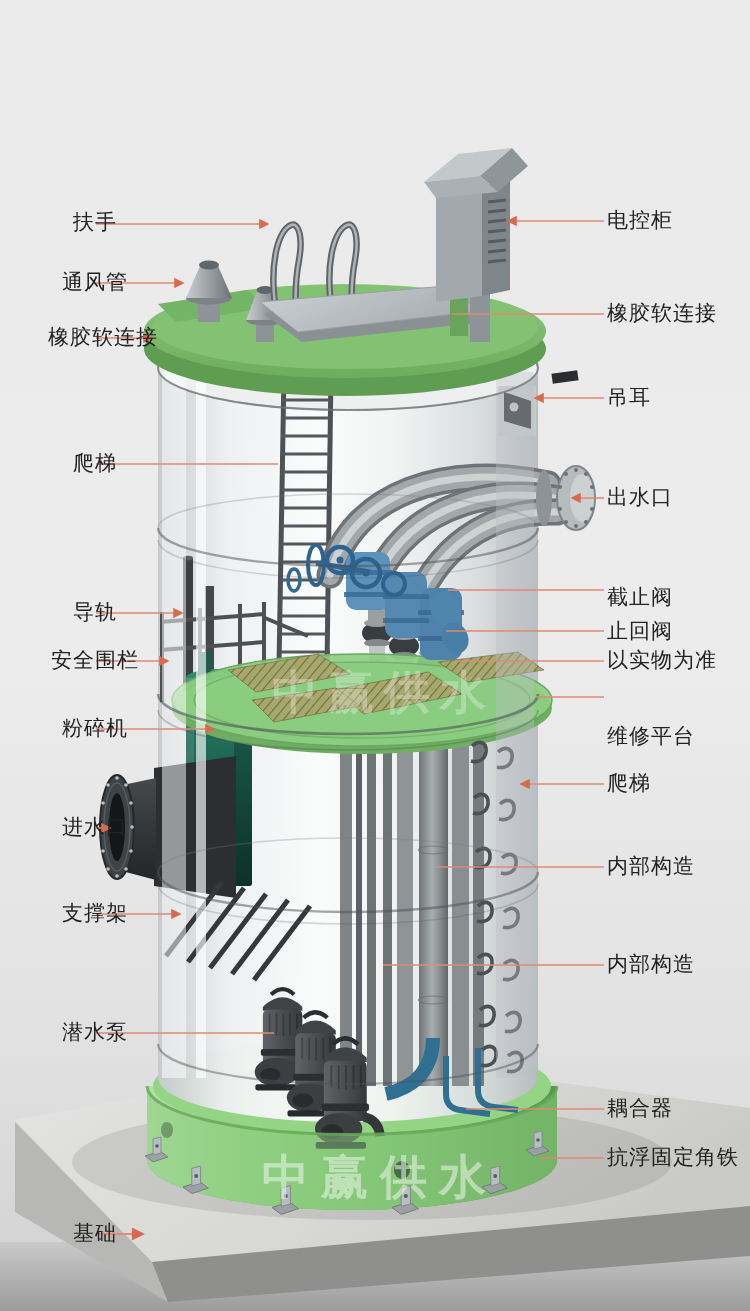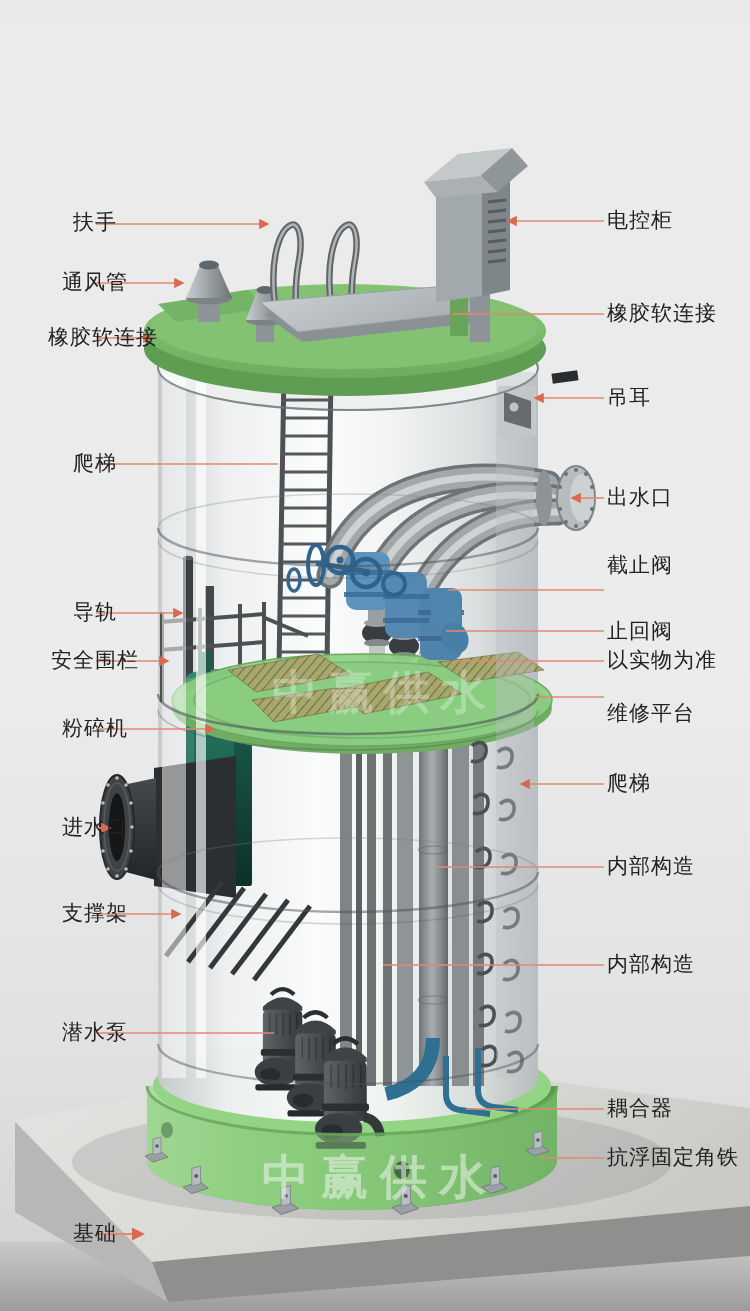--- a/index.html
+++ b/index.html
@@ -436,21 +436,21 @@
 <div class="lbl lbl-l" style="top:715px">粉碎机</div>
 <div class="lbl lbl-l" style="top:814px">进水口</div>
 <div class="lbl lbl-l" style="top:900px">支撑架</div>
 <div class="lbl lbl-l" style="top:1019px">潜水泵</div>
 <div class="lbl lbl-l" style="top:1220px">基础</div>
 
 <div class="lbl lbl-r" style="top:207px">电控柜</div>
 <div class="lbl lbl-r" style="top:300px">橡胶软连接</div>
 <div class="lbl lbl-r" style="top:384px">吊耳</div>
 <div class="lbl lbl-r" style="top:484px">出水口</div>
-<div class="lbl lbl-r" style="top:552px">截止阀</div>
+<div class="lbl lbl-r" style="top:584px">截止阀</div>
 <div class="lbl lbl-r" style="top:618px">止回阀</div>
 <div class="lbl lbl-r" style="top:647px">以实物为准</div>
-<div class="lbl lbl-r" style="top:700px">维修平台</div>
+<div class="lbl lbl-r" style="top:723px">维修平台</div>
 <div class="lbl lbl-r" style="top:770px">爬梯</div>
 <div class="lbl lbl-r" style="top:853px">内部构造</div>
 <div class="lbl lbl-r" style="top:951px">内部构造</div>
 <div class="lbl lbl-r" style="top:1095px">耦合器</div>
 <div class="lbl lbl-r" style="top:1144px">抗浮固定角铁</div>
 
 </body></html>

